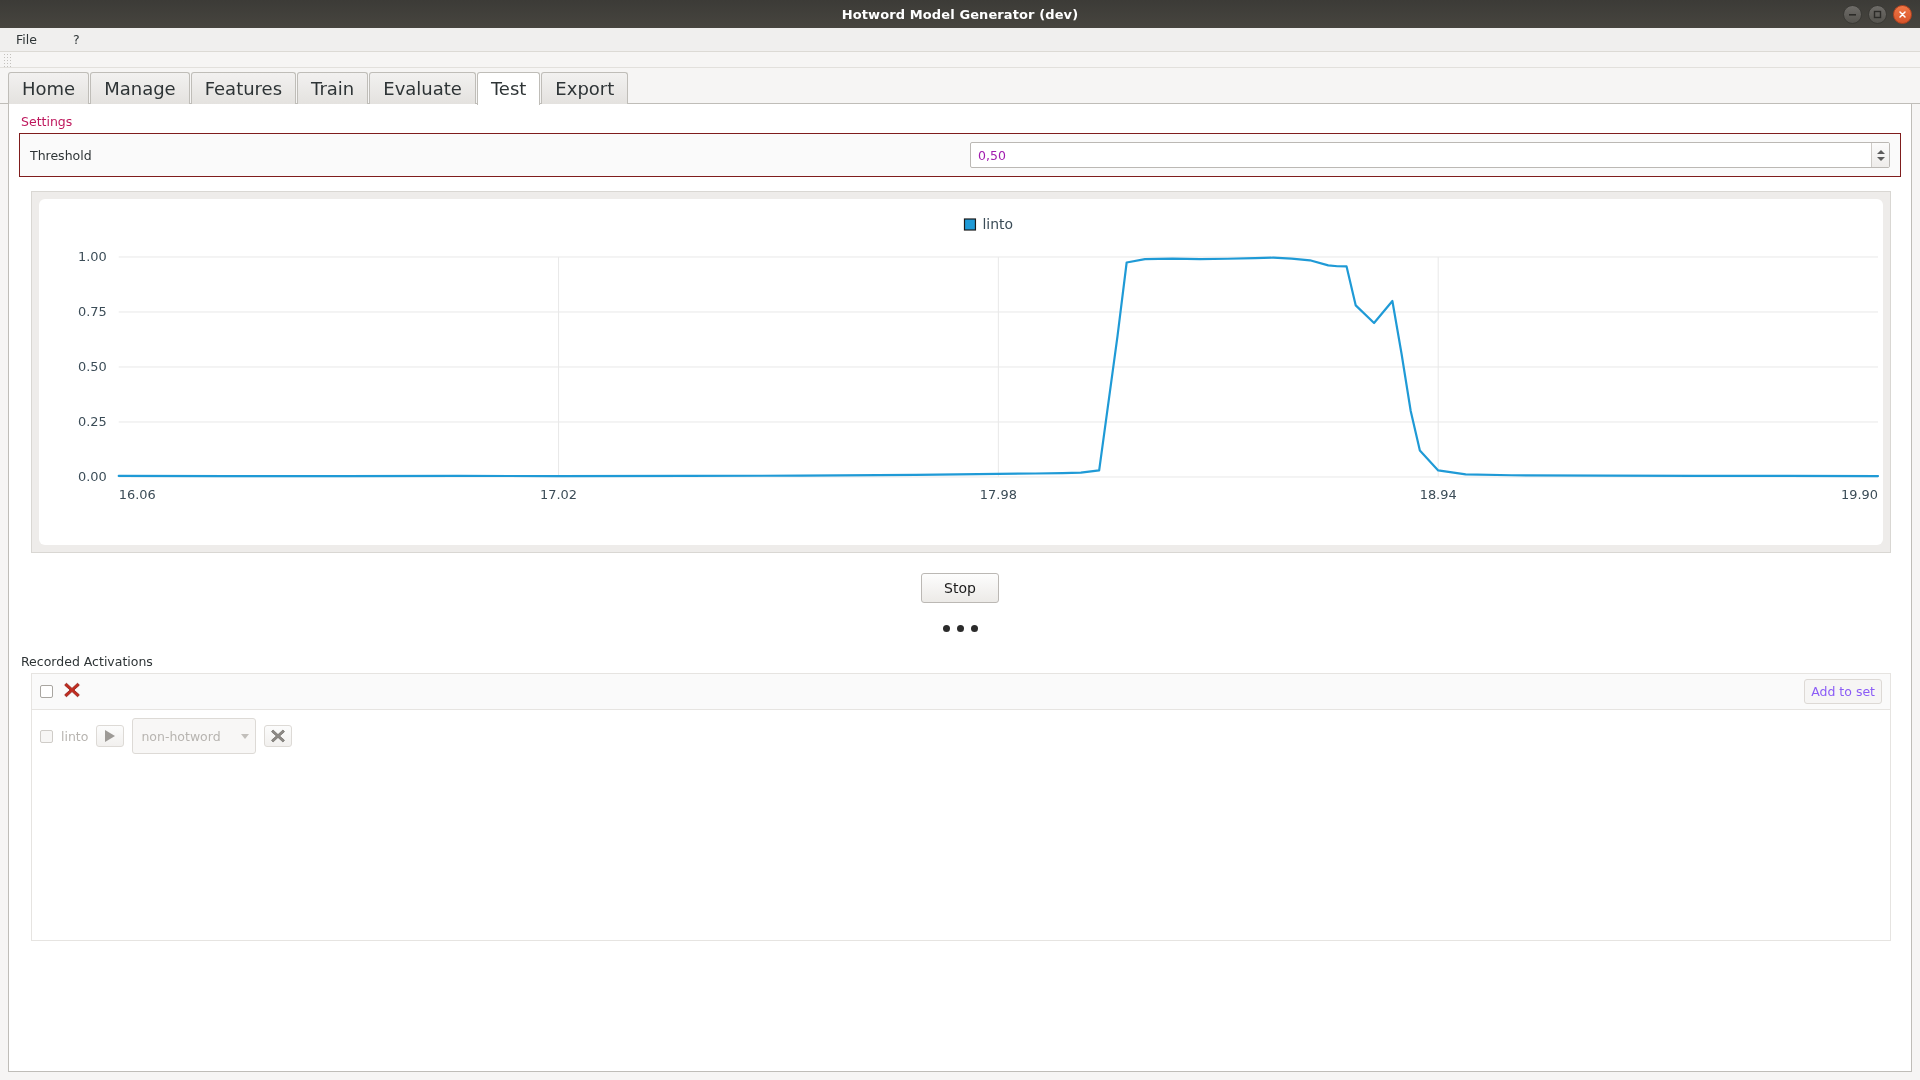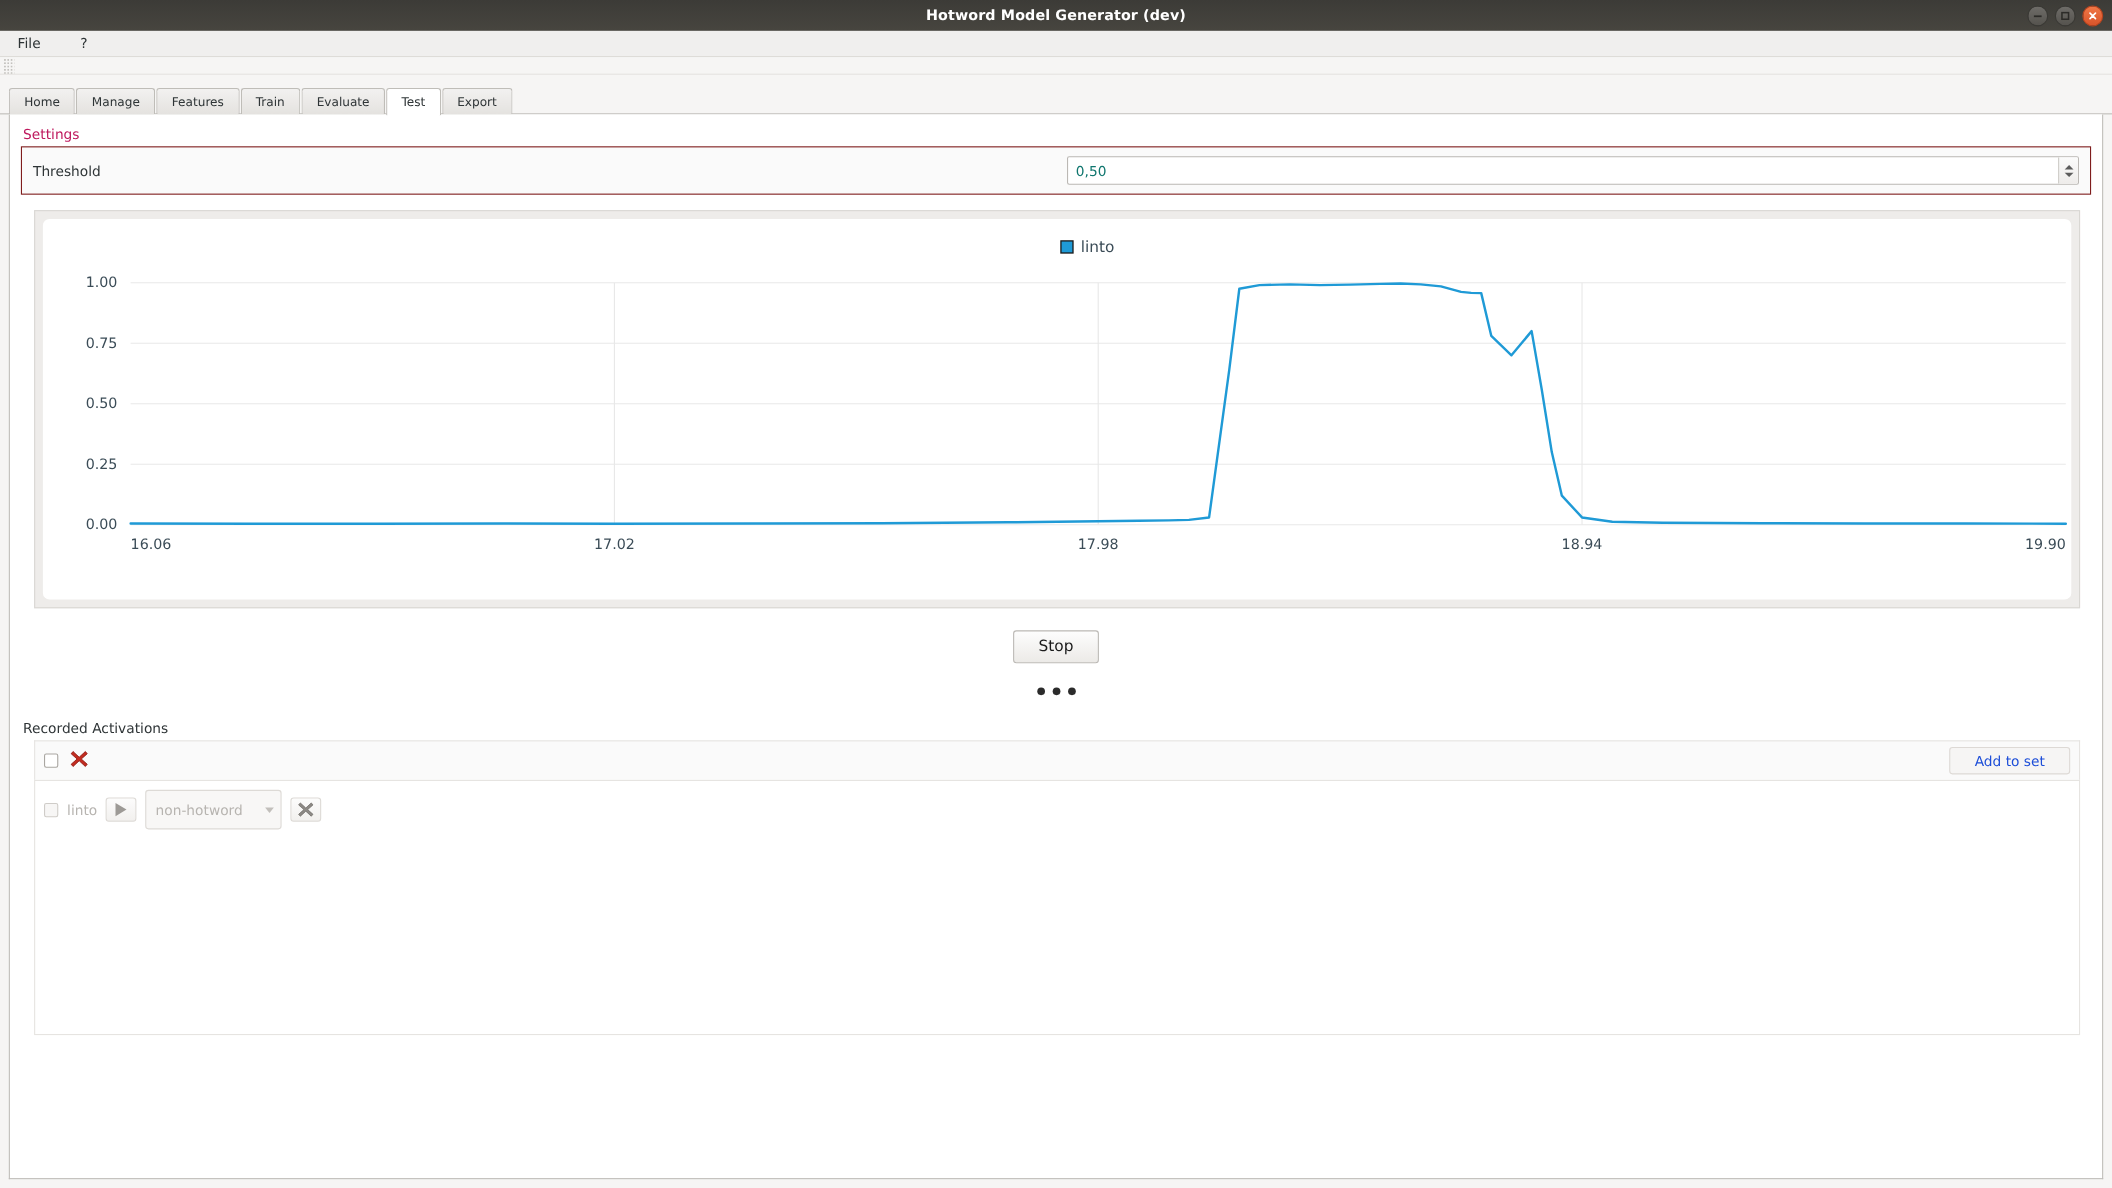--- a/index.html
+++ b/index.html
@@ -57,21 +57,21 @@
   
   .tabstrip {
     display: flex; align-items: flex-end; padding: 8px 0 0 8px;
     background: #f6f5f4; height: 36px; position: relative;
   }
   .tabstrip::after {
     content:""; position:absolute; left:0; right:0; bottom:0;
     height:1px; background:#bfbdb8;
   }
   .tab {
-    font-size: 11px; color: #2e3436;
+    font-size: 18px; color: #2e3436;
     padding: 5px 13px 5px; margin-right: 1px;
     border: 1px solid #bfbdb8; border-bottom: none;
     border-radius: 3px 3px 0 0;
     background: linear-gradient(to bottom, #f2f1f0, #e4e2df);
     position: relative; z-index: 1;
   }
   .tab.active {
     background: #ffffff; z-index: 3; padding-bottom: 6px; margin-bottom: -1px;
     border-color: #bfbdb8; font-weight: normal;
   }
@@ -95,21 +95,21 @@
   .settings-row { display: flex; align-items: center; gap: 10px; }
   .settings-row .lbl { font-size: 12.5px; color: #2e3436; width: 930px; }
 
   .spin {
     flex: 1; display: flex; height: 26px;
     border: 1px solid #bbb8b4; background: #fff; border-radius: 2px;
     overflow: hidden;
   }
   .spin input {
     flex: 1; border: none; outline: none; font-size: 12.5px;
-    padding: 0 7px; color: #0f766e; background: transparent;
+    padding: 0 7px; color: #a21caf; background: transparent;
     font-family: inherit;
   }
   .spin-btns {
     width: 18px; border-left: 1px solid #cdcac6;
     background: linear-gradient(to bottom,#fbfbfb,#eeecea);
     display: flex; flex-direction: column; align-items: center;
     justify-content: center; gap: 3px;
   }
   .arrow-up { width:0;height:0;border-left:4px solid transparent;border-right:4px solid transparent;border-bottom:4px solid #5c5c5c;}
   .arrow-dn { width:0;height:0;border-left:4px solid transparent;border-right:4px solid transparent;border-top:4px solid #5c5c5c;}
@@ -141,21 +141,21 @@
     background: #fafafa; padding: 5px 8px;
     margin: 0 10px 0 12px;
   }
   .cbx {
     width: 13px; height: 13px; border: 1px solid #a9a6a1;
     background: #fff; border-radius: 2px; display: inline-block;
   }
   .cbx.dim { border-color: #cfccc8; background: #f7f6f5; }
   .spacer { flex: 1; }
   .btn-disabled {
-    font-size: 12.5px; color: #1d4ed8; padding: 4px 22px;
+    font-size: 12.5px; color: #8b5cf6; padding: 4px 6px;
     border: 1px solid #ddd9d5; border-radius: 3px; background: #f6f5f4;
     font-family: inherit;
   }
   .rec-list {
     border: 1px solid #e6e4e1; background: #ffffff;
     margin: 0 10px 0 12px; height: 232px; padding: 8px 8px;
   }
   .rec-row { display: flex; align-items: center; gap: 8px; }
   .rec-row .name { font-size: 12.5px; color: #b7b4b0; }
   .mini-btn {

